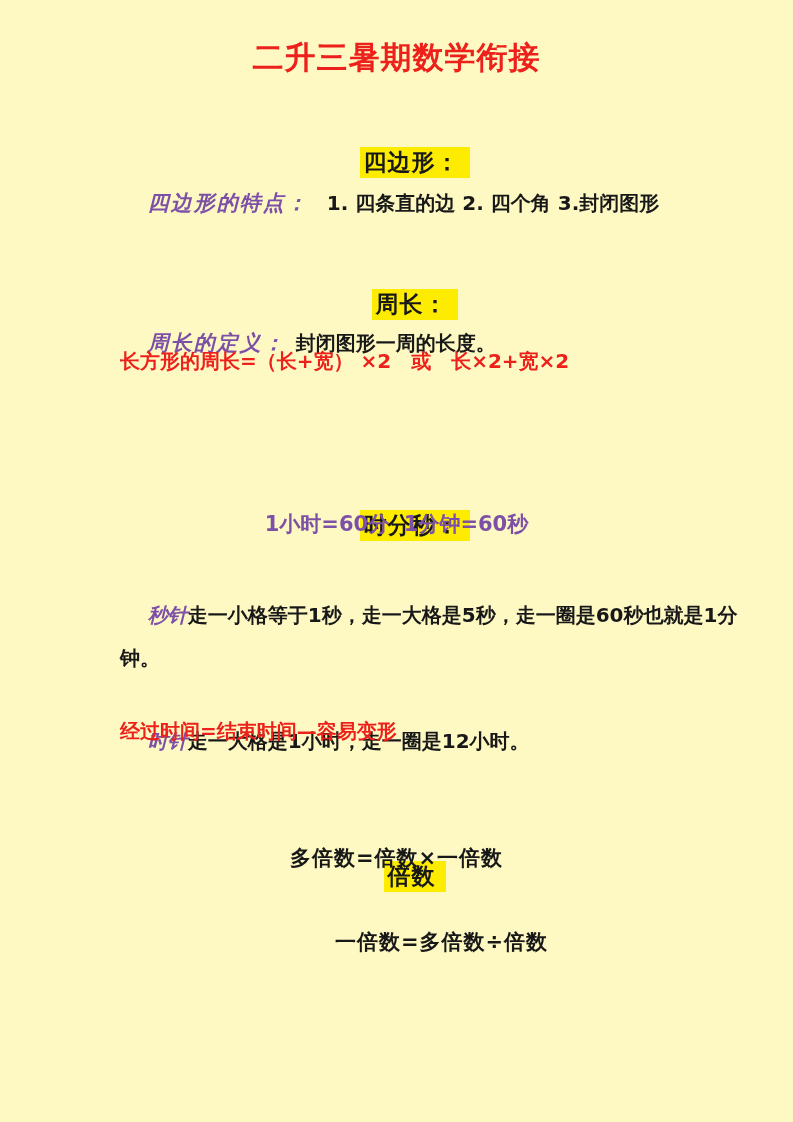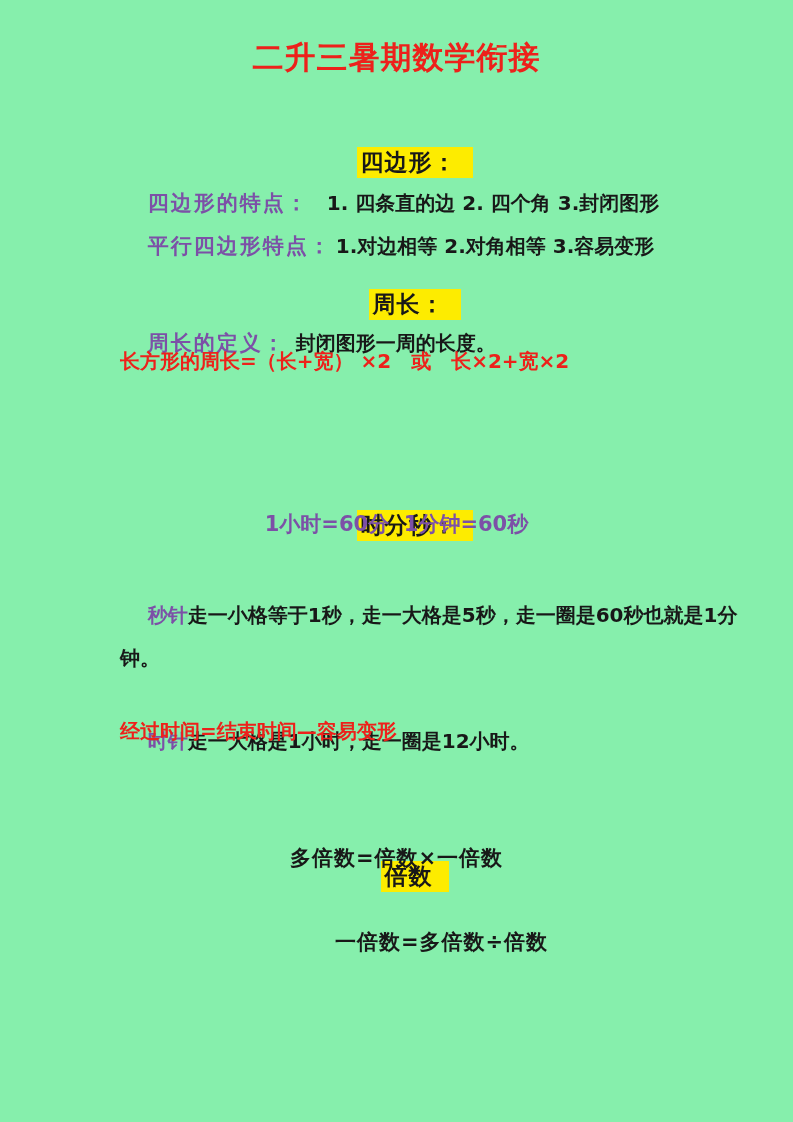--- a/index.html
+++ b/index.html
@@ -5,21 +5,21 @@
   html, body {
     margin: 0;
     padding: 0;
     background: #ffffff;
   }
   .page {
     position: relative;
     width: 793px;
     height: 1122px;
     margin: 0 auto;
-    background: #86efac;
+    background: #fef9c3;
     font-family: "DejaVu Sans", sans-serif;
     font-weight: bold;
     color: #181818;
     overflow: hidden;
   }
   .line {
     position: absolute;
     left: 120px;
     white-space: pre-wrap;
     font-size: 20px;
@@ -35,29 +35,30 @@
     font-size: 31px;
     color: #ed211b;
     letter-spacing: 1px;
   }
   .section-heading {
     font-size: 23px;
     letter-spacing: 1px;
   }
   .section-heading .hl {
     background: #fdec00;
-    padding: 2px 16px 3px 4px;
+    padding: 2px 10px 3px 4px;
   }
   .h-quad { top: 119px; }
   .h-perim { top: 261px; }
   .h-time { top: 482px; }
   .h-mult { top: 833px; }
   .label-purple {
     color: #7c50a7;
     font-size: 21px;
+    font-style: italic;
   }
   .row-quad1 { top: 165px; }
   .row-quad1 .label-purple { margin-right: 18px; letter-spacing: 2px; }
   .row-quad2 { top: 208px; }
   .row-quad2 .label-purple { margin-right: 4px; letter-spacing: 2px; }
   .row-def { top: 305px; }
   .row-def .label-purple { margin-right: 10px; letter-spacing: 2px; }
   .formula-red {
     color: #ed211b;
     font-size: 20px;
@@ -93,23 +94,20 @@
   <div class="line center doc-title">二升三暑期数学衔接</div>
 
   <div class="line center section-heading h-quad">
     <span class="hl">四边形：</span>
   </div>
 
   <div class="line row-quad1">
     <span class="label-purple">四边形的特点：</span><span>1. 四条直的边 2. 四个角 3.封闭图形</span>
   </div>
 
-  <div class="line row-quad2">
-    <span class="label-purple">平行四边形特点：</span><span>1.对边相等 2.对角相等 3.容易变形</span>
-  </div>
 
   <div class="line center section-heading h-perim">
     <span class="hl">周长：</span>
   </div>
 
   <div class="line row-def">
     <span class="label-purple">周长的定义：</span><span>封闭图形一周的长度。</span>
   </div>
 
   <div class="line formula-red row-f1">长方形的周长=（长+宽） ×2　或　长×2+宽×2</div>

